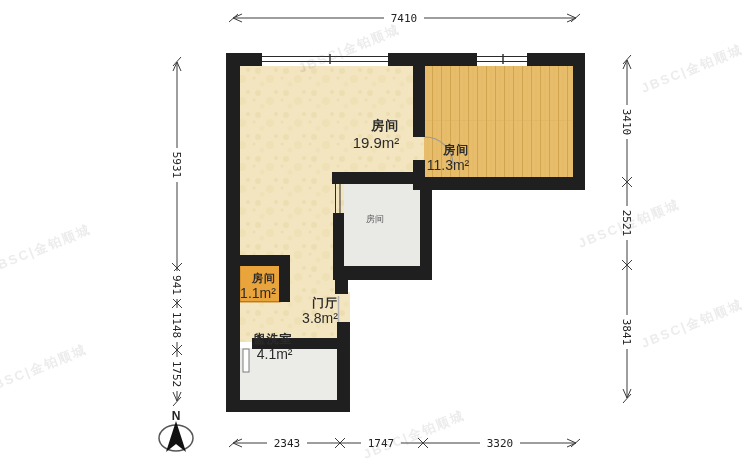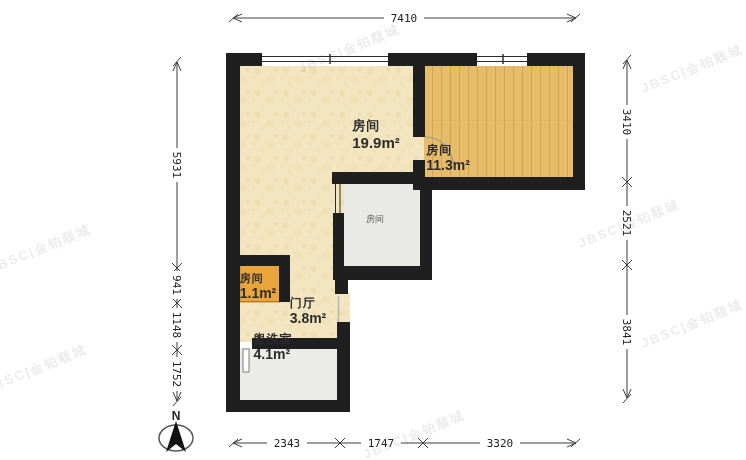--- a/index.html
+++ b/index.html
@@ -6,25 +6,25 @@
   body{
     width:746px;height:460px;position:relative;overflow:hidden;
     background:#ffffff;font-family:"Liberation Sans",sans-serif;
   }
   .stage{position:absolute;inset:0}
   svg{position:absolute;left:0;top:0;display:block}
 
   
   .rlabel{
     position:absolute;transform:translate(-50%,-50%);
-    text-align:left;color:#2b2b2b;line-height:1.2;white-space:nowrap;
+    text-align:right;color:#2b2b2b;line-height:1.2;white-space:nowrap;
     z-index:5;
   }
   .rlabel .rname{display:block;font-weight:700;letter-spacing:1px}
-  .rlabel .rarea{display:block;font-weight:700}
+  .rlabel .rarea{display:block;font-weight:400}
   .lbl-lg .rname{font-size:13px}
   .lbl-lg .rarea{font-size:15px}
   .lbl-md .rname{font-size:12px}
   .lbl-md .rarea{font-size:14px}
   .lbl-sm .rname{font-size:11px}
   .lbl-sm .rarea{font-size:14px}
   .lbl-tiny{font-size:9px;color:#5a5a5a;font-weight:400}
 
   
   .dimtext{font-family:"DejaVu Sans Mono","Liberation Mono",monospace;font-size:11px;fill:#222}
@@ -222,21 +222,21 @@
 
   <div class="rlabel lbl-tiny" style="left:375px;top:219px">
     <span>房间</span>
   </div>
 
   <div class="rlabel lbl-sm" style="left:258px;top:287px">
     <span class="rname">房间</span>
     <span class="rarea">1.1m²</span>
   </div>
 
-  <div class="rlabel lbl-md" style="left:308px;top:312px">
+  <div class="rlabel lbl-md" style="left:320px;top:312px">
     <span class="rname">门厅</span>
     <span class="rarea">3.8m²</span>
   </div>
 
   <div class="rlabel lbl-md" style="left:273px;top:348px">
     <span class="rname">盥洗室</span>
     <span class="rarea">4.1m²</span>
   </div>
 
   <div class="wm" style="left:-14px;top:240px">JBSC|金铂顺城</div>

